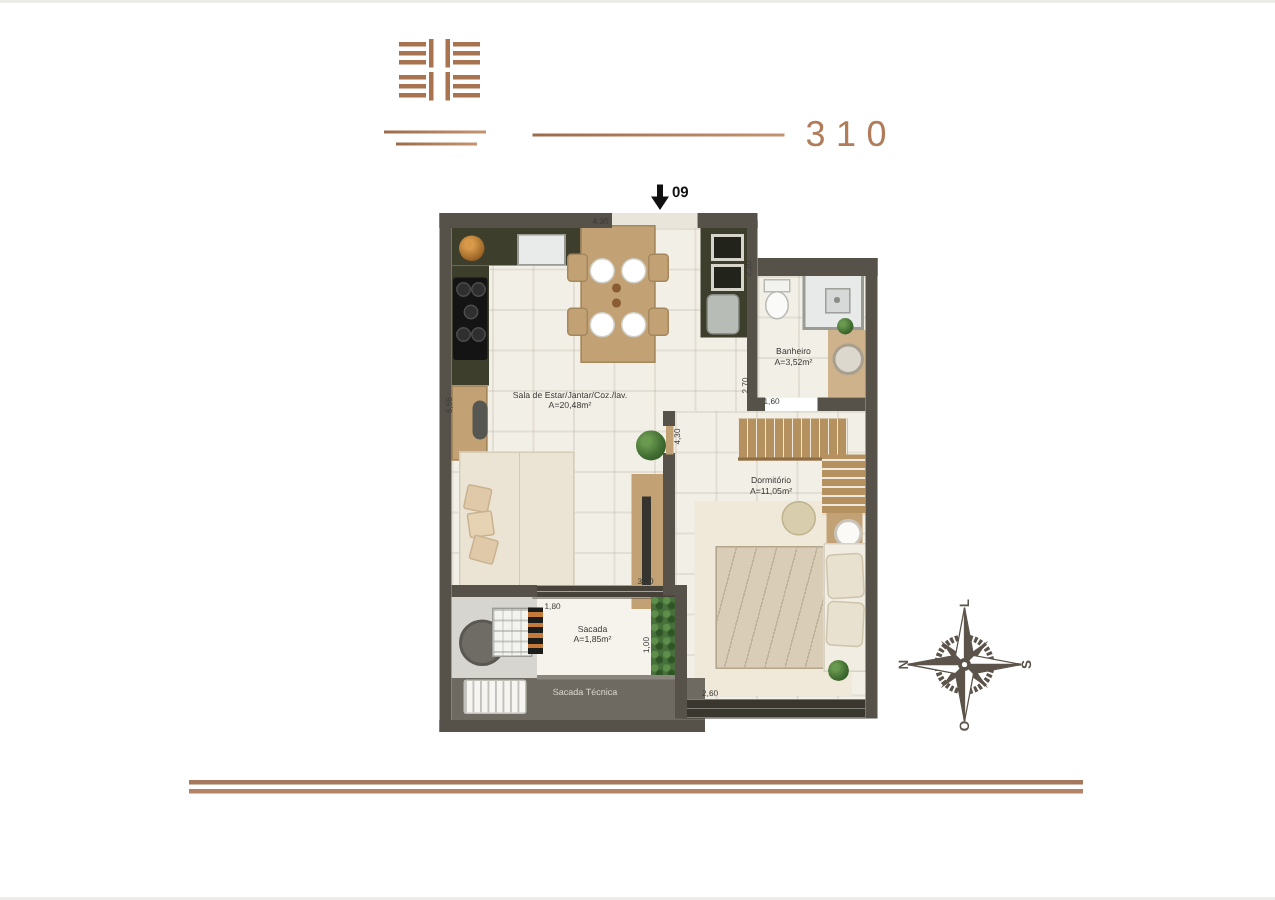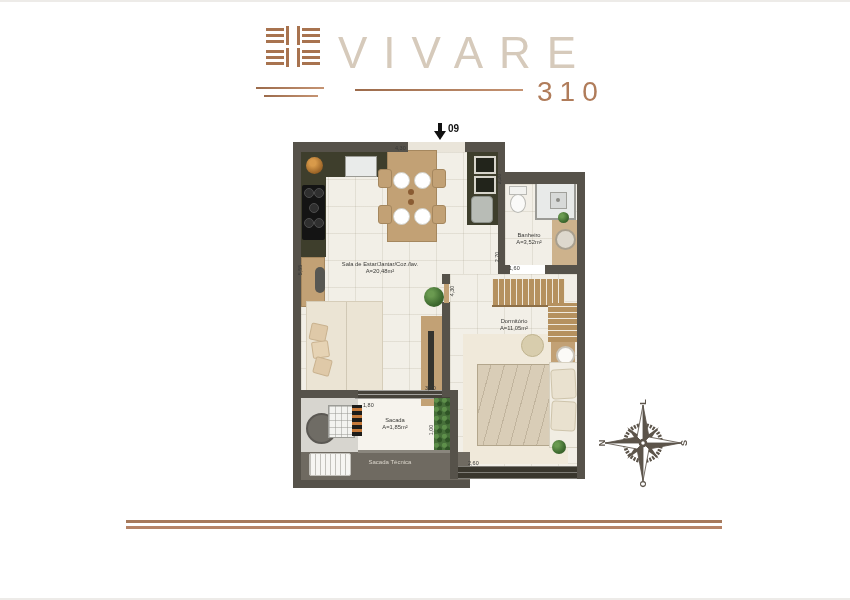--- a/index.html
+++ b/index.html
@@ -1,21 +1,21 @@
 <!DOCTYPE html>
 <html><head>
 <meta charset="utf-8">
 <style>
   html,body{margin:0;padding:0;background:#ffffff;}
   .page{position:relative;width:850px;height:600px;background:#fff;overflow:hidden;
         font-family:"Liberation Sans",sans-serif;border-top:2px solid #edebe8;border-bottom:2px solid #edebe8;box-sizing:border-box;}
   .abs{position:absolute;}
   
   .brand{position:absolute;left:338px;top:26px;font-size:44px;font-weight:400;letter-spacing:16px;color:#d6cabb;}
-  .unit{position:absolute;left:537px;top:74px;font-size:28px;letter-spacing:7px;color:#b07c5a;}
+  .unit{position:absolute;left:537px;top:74px;font-size:24px;letter-spacing:7px;color:#b07c5a;}
   .logo-line{position:absolute;height:2px;background:linear-gradient(90deg,#9c6b4b,#c59372);}
   
   .plan{position:absolute;left:293px;top:120px;width:300px;height:370px;}
   .floor{position:absolute;background-color:#f2efe7;
          background-image:linear-gradient(rgba(170,162,145,.22) 1px,transparent 1px),
                           linear-gradient(90deg,rgba(170,162,145,.22) 1px,transparent 1px);
          background-size:27px 27px;}
   .wall{position:absolute;background:#56524a;}
   .room-label{position:absolute;font-size:5.8px;line-height:1.25;text-align:center;color:#3b3b38;}
   .dim{position:absolute;font-size:5.5px;color:#3a3a38;white-space:nowrap;}
@@ -51,21 +51,20 @@
         <rect x="4" y="38" width="18" height="3"></rect>
       <rect x="24" y="24" width="3" height="19"></rect>
       <rect x="35" y="24" width="3" height="19"></rect>
       <rect x="40" y="26" width="18" height="3"></rect>
         <rect x="40" y="32" width="18" height="3"></rect>
         <rect x="40" y="38" width="18" height="3"></rect>
     </g>
   </svg>
   <div class="logo-line" style="left:256px;top:85px;width:68px;"></div>
   <div class="logo-line" style="left:264px;top:93px;width:54px;"></div>
-  <div class="brand">VIVARE</div>
   <div class="logo-line" style="left:355px;top:87px;width:168px;"></div>
   <div class="unit">310</div>
 
   <div class="plan">
 
     <div class="floor" style="left:8px;top:30px;width:197px;height:245px;"></div>
     <div class="floor" style="left:157px;top:152px;width:127px;height:193px;"></div>
     <div class="abs" style="left:170px;top:212px;width:105px;height:130px;background:#f0e9da;"></div>
     <div class="floor" style="left:212px;top:62px;width:72px;height:81px;"></div>
     <div class="abs" style="left:65px;top:276px;width:92px;height:54px;background:#f6f3ed;"></div>

